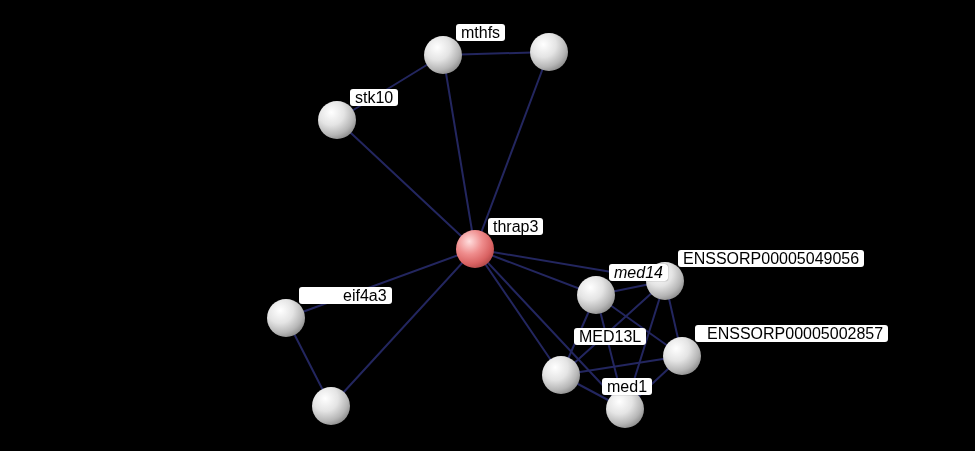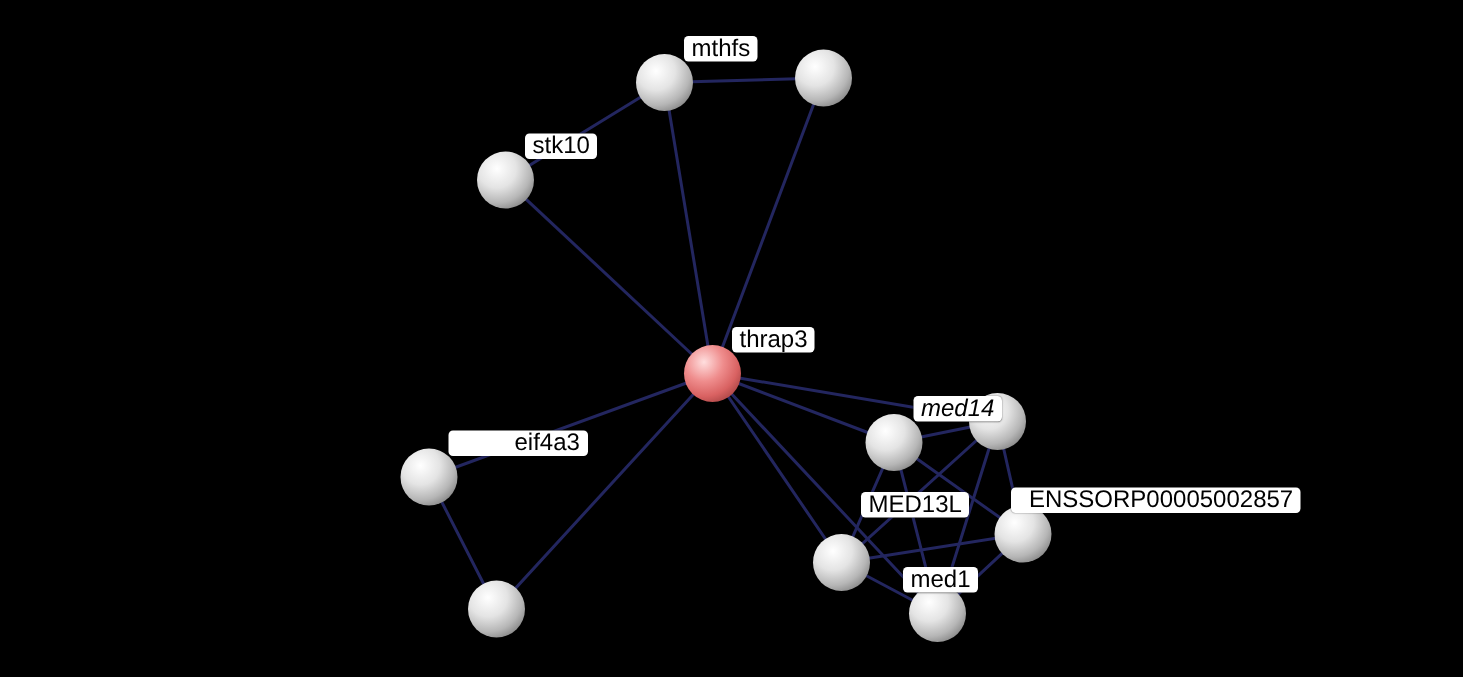--- a/index.html
+++ b/index.html
@@ -99,18 +99,19 @@
         <circle cx="561" cy="375" r="19" fill="url(#sphere-default)"></circle>
         <circle cx="625" cy="409" r="19" fill="url(#sphere-default)"></circle>
         <circle cx="331" cy="406" r="19" fill="url(#sphere-default)"></circle>
       </g>
   </svg>
   <div id="labels">
       <div class="node-label" style="left: 456px; top: 24px;">mthfs</div>
       <div class="node-label" style="left: 350px; top: 89px;">stk10</div>
       <div class="node-label" style="left: 488px; top: 218px;">thrap3</div>
       <div class="node-label" style="left: 609px; top: 264px; font-style: italic;">med14</div>
+      <div class="node-label" style="left: 678px; top: 250px;">ENSSORP00005049056</div>
       <div class="node-label" style="left: 299px; top: 287px; padding-left: 44px;">eif4a3</div>
-      <div class="node-label" style="left: 674px; top: 325px; padding-left: 12px;">ENSSORP00005002857</div>
+      <div class="node-label" style="left: 695px; top: 325px; padding-left: 12px;">ENSSORP00005002857</div>
       <div class="node-label" style="left: 574px; top: 328px;">MED13L</div>
       <div class="node-label" style="left: 602px; top: 378px;">med1</div>
     </div>
 </div>
 
 </body></html>

